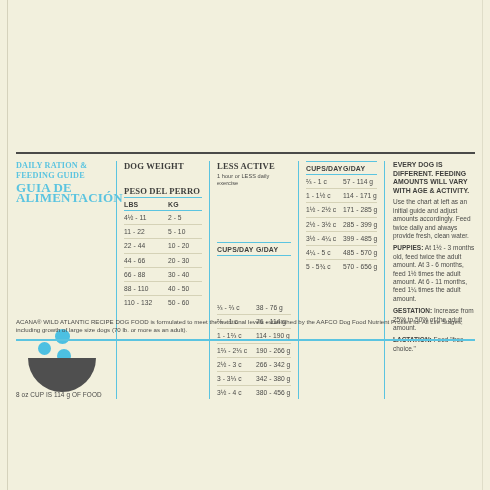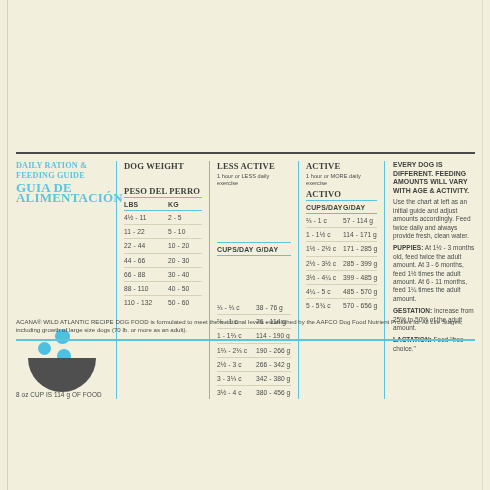--- a/index.html
+++ b/index.html
@@ -313,25 +313,20 @@
           <div class="drow">
               <div class="dcell la-a">3½ - 4 c</div>
               <div class="dcell la-b">380 - 456 g</div>
             </div>
         </div>
       </div>
 
       <div class="vline"></div>
 
       <div class="col col-active">
-        <div class="chead-block">
-          <div class="chead chead-en">ACTIVE</div>
-          <div class="csub">1 hour or MORE daily exercise</div>
-          <div class="chead chead-es">ACTIVO</div>
-        </div>
         <div class="hrow">
           <div class="hcell ac-a">CUPS/DAY</div>
           <div class="hcell ac-b">G/DAY</div>
         </div>
         <div>
           <div class="drow">
               <div class="dcell ac-a">⅔ - 1 c</div>
               <div class="dcell ac-b">57 - 114 g</div>
             </div>
           <div class="drow">

